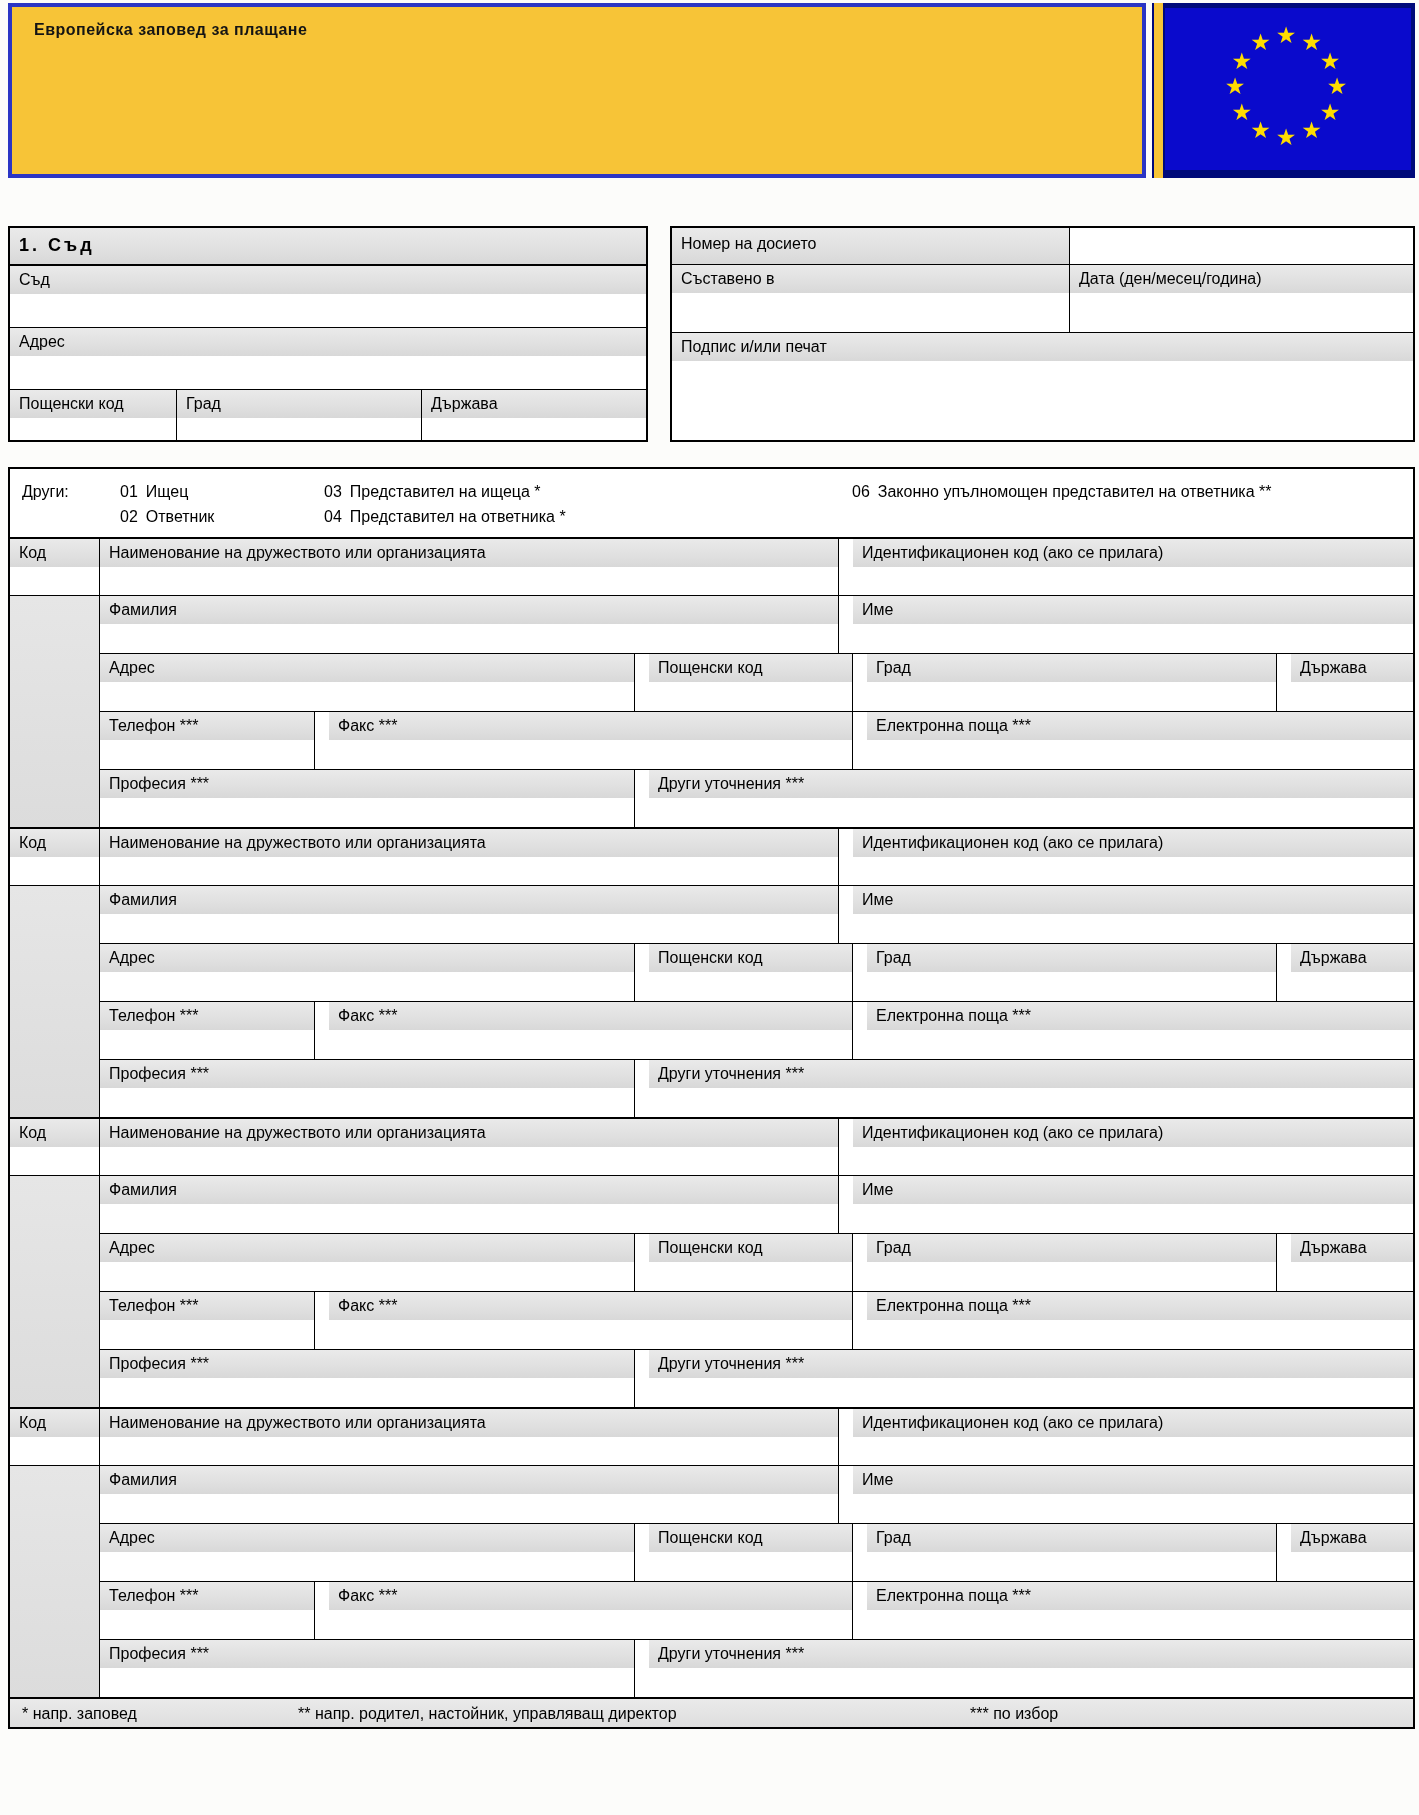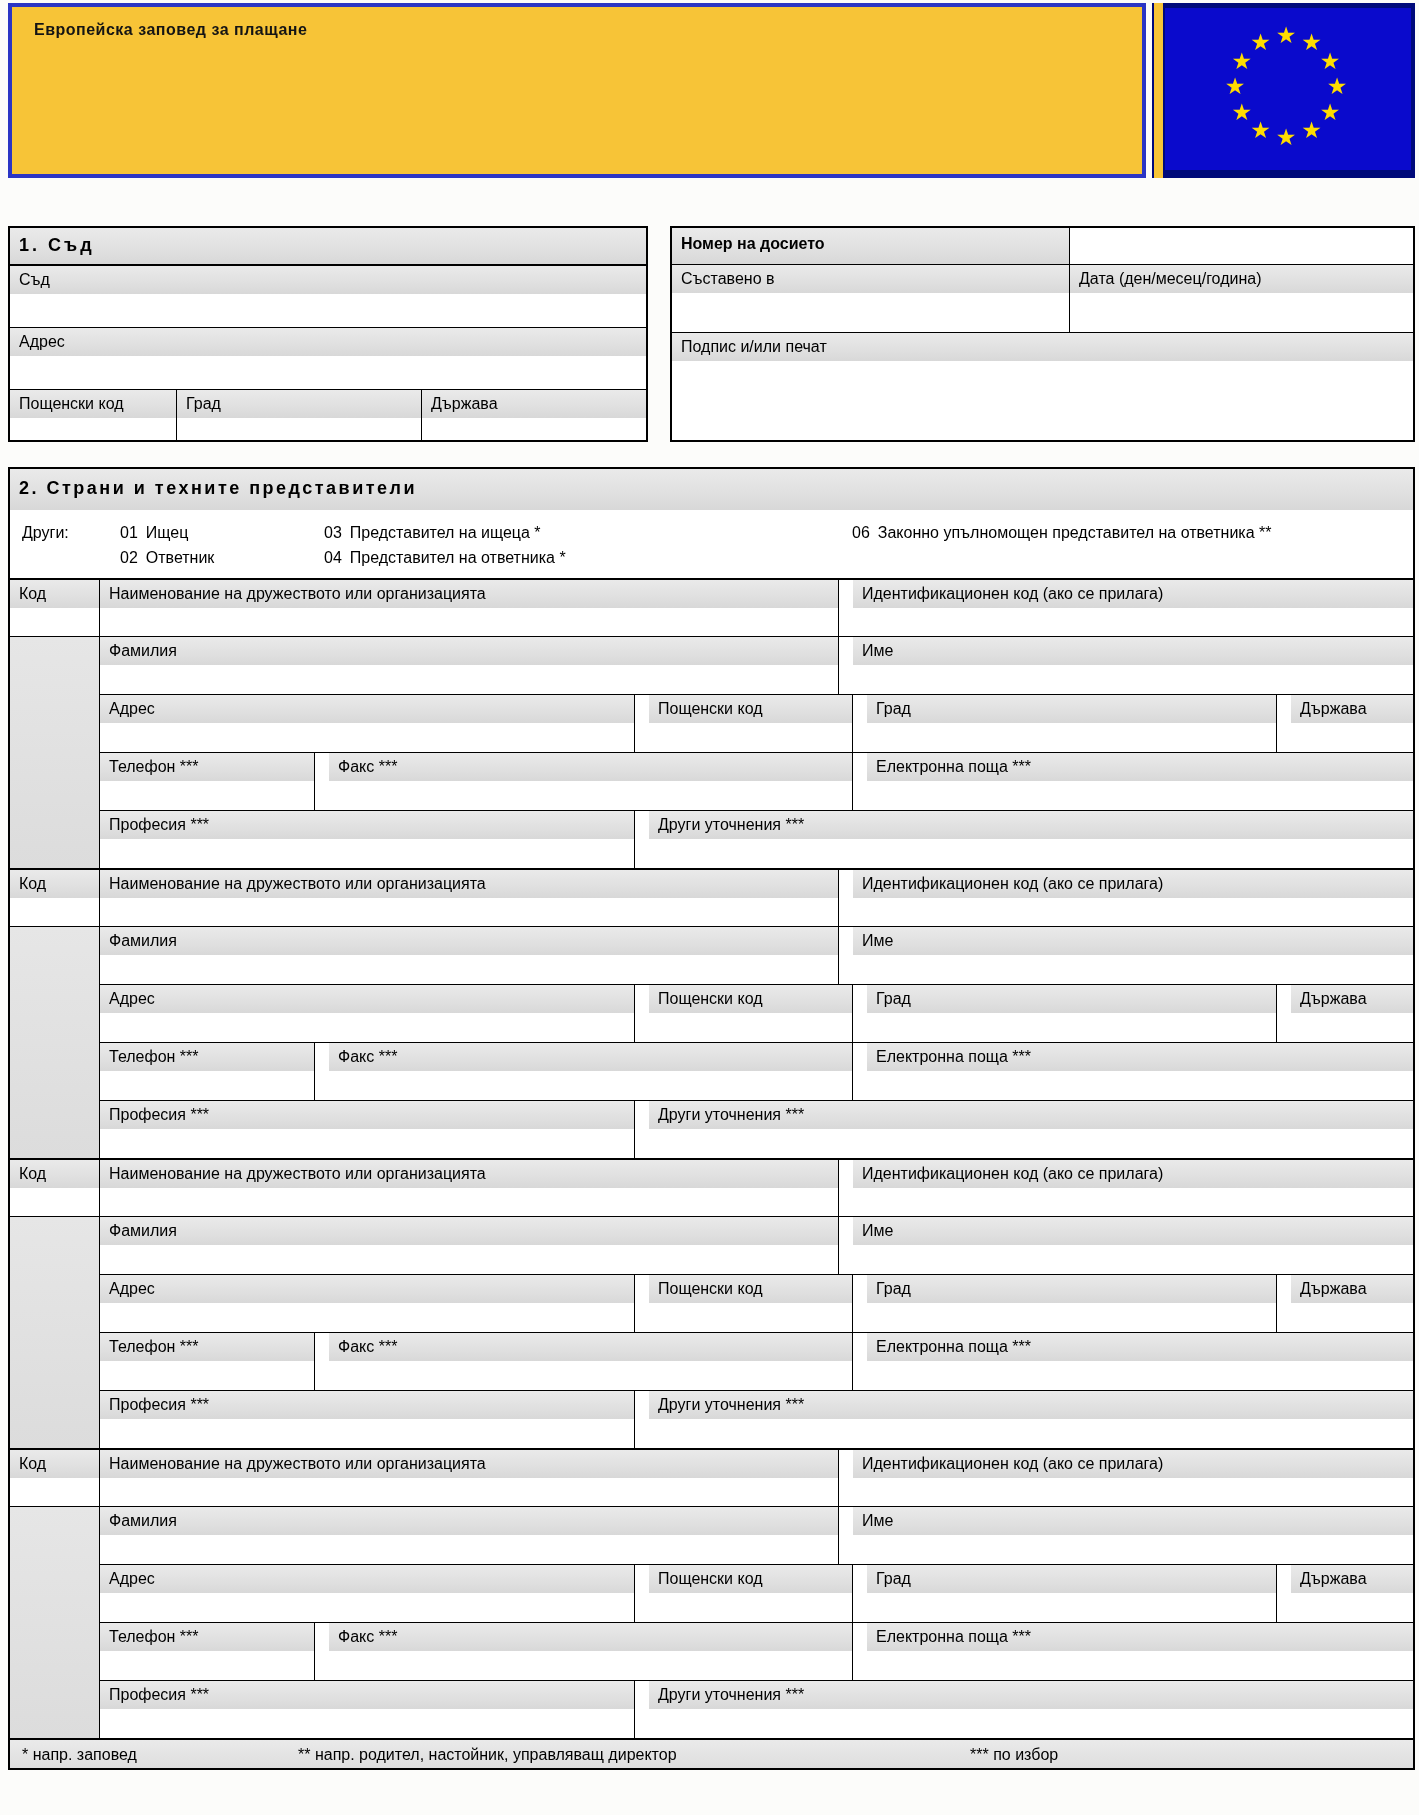--- a/index.html
+++ b/index.html
@@ -13,21 +13,21 @@
   .h-row{display:flex;margin-top:24px;}
   .h-form{width:192px;font-size:20px;font-weight:bold;color:#aa4e1c;padding-top:8px;}
   .h-reg{font-size:15.5px;line-height:24px;color:#bc5a28;}
   .header-gap{width:6px;background:#fdfdfb;}
   .header-stripe{width:9px;background:#f7c437;border-left:2px solid #000a7a;border-right:2px solid #000a7a;}
   .header-flag{width:250px;background:#0a0acc;border-top:5px solid #000a7a;border-bottom:8px solid #000a7a;border-right:4px solid #000a7a;box-sizing:border-box;position:relative;}
   .star{position:absolute;color:#ffdc00;font-size:23px;line-height:23px;width:24px;text-align:center;}
 
   
   .box{background:#fff;border:2px solid #000;box-sizing:border-box;}
-  .graybg{background:linear-gradient(180deg,#eaeaea 0%,#dfdfdf 65%,#d8d8d8 100%);font-weight:bold;}
+  .graybg{background:linear-gradient(180deg,#eaeaea 0%,#dfdfdf 65%,#d8d8d8 100%);}
   .lab{height:28px;box-sizing:border-box;padding:5px 0 0 9px;font-size:16px;background:linear-gradient(180deg,#eaeaea 0%,#dfdfdf 65%,#d8d8d8 100%);white-space:nowrap;overflow:hidden;}
   .inp{flex:1;background:#fff;}
   .cell{display:flex;flex-direction:column;box-sizing:border-box;border-right:1px solid #000;}
   .cell:last-child{border-right:none;}
 
   
   .sec1-row{position:absolute;left:8px;top:226px;width:1407px;display:flex;}
   .court-box{width:640px;}
   .sec-head{height:38px;box-sizing:border-box;padding:7px 0 0 9px;font-size:18px;font-weight:bold;letter-spacing:3px;border-bottom:2px solid #000;background:linear-gradient(180deg,#eaeaea 0%,#dfdfdf 65%,#d8d8d8 100%);}
   .srow{display:flex;border-bottom:1px solid #000;}
@@ -150,21 +150,20 @@
       <div class="crow crow3">
         <div class="cell wflex">
           <div class="lab">Подпис и/или печат</div>
           <div class="inp"></div>
         </div>
       </div>
     </div>
   </div>
 
   <div class="sec2">
-    <div class="sec-head2">2. Страни и техните представители</div>
 
     <div class="codes-row">
       <div class="codes-label">Други:</div>
       <div class="codes-col1">
         <div><span class="code-num">01</span><span>Ищец</span></div>
         <div><span class="code-num">02</span><span>Ответник</span></div>
       </div>
       <div class="codes-col2">
         <div><span class="code-num">03</span><span>Представител на ищеца *</span></div>
         <div><span class="code-num">04</span><span>Представител на ответника *</span></div>

